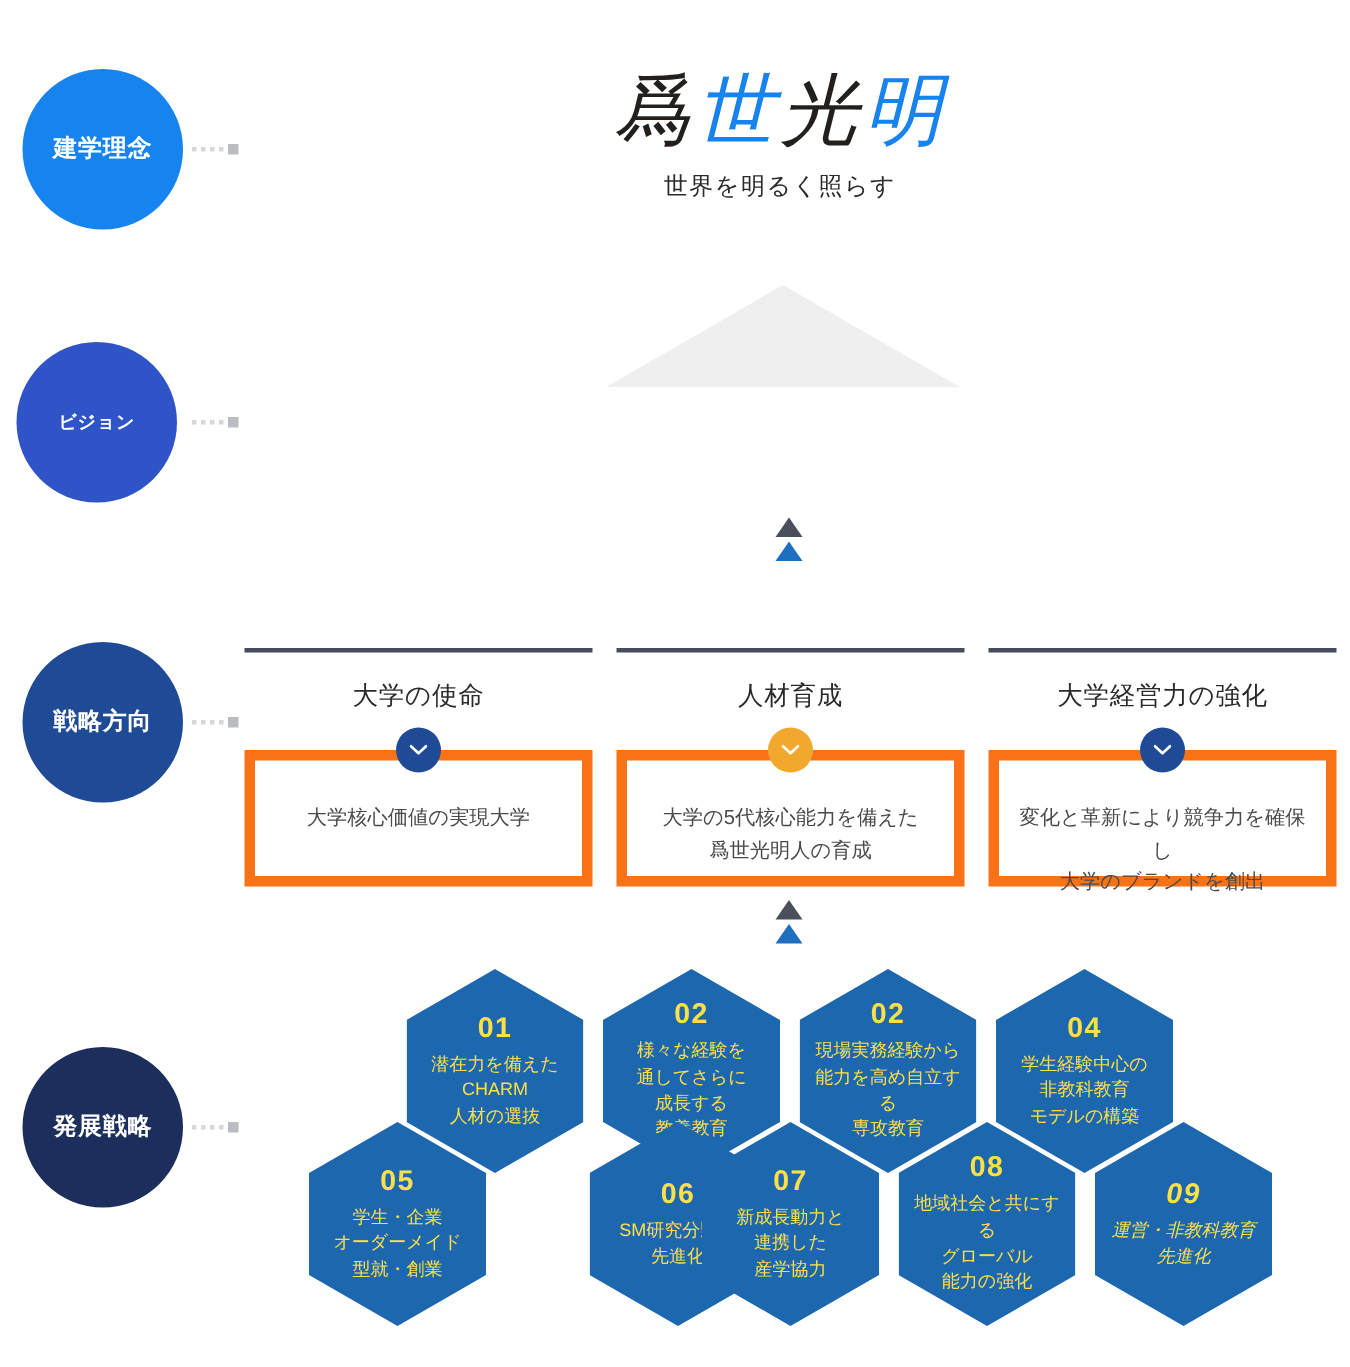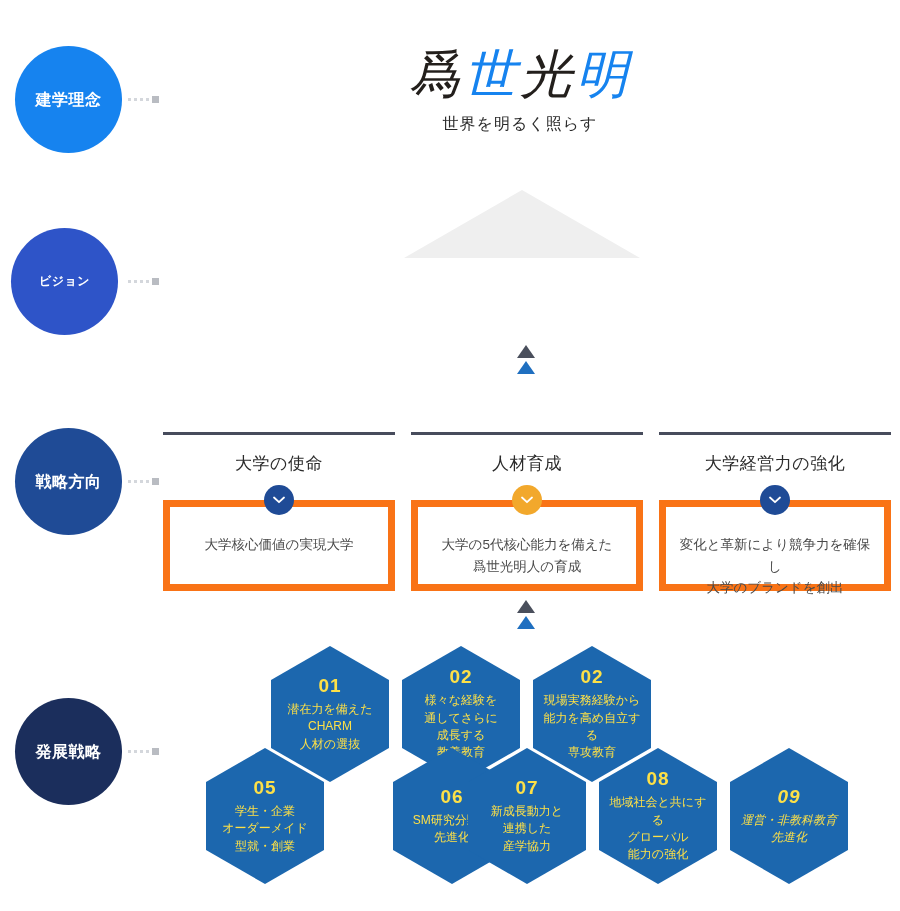--- a/index.html
+++ b/index.html
@@ -248,20 +248,28 @@
         </div>
       </div>
     <div class="hex" style="left:533px; top:16px;">
         <div class="hex-num">02</div>
         <div class="hex-text">
           <span class="ln">現場実務経験から</span>
           <span class="ln">能力を高め自立する</span>
           <span class="ln">専攻教育</span>
         </div>
       </div>
+    <div class="hex" style="left:664px; top:16px;">
+        <div class="hex-num">04</div>
+        <div class="hex-text">
+          <span class="ln">学生経験中心の</span>
+          <span class="ln">非教科教育</span>
+          <span class="ln">モデルの構築</span>
+        </div>
+      </div>
     <div class="hex" style="left:206px; top:118px;">
         <div class="hex-num">05</div>
         <div class="hex-text">
           <span class="ln">学生・企業</span>
           <span class="ln">オーダーメイド</span>
           <span class="ln">型就・創業</span>
         </div>
       </div>
     <div class="hex" style="left:353px; top:118px;margin-left:40px;">
         <div class="hex-num">06</div>

